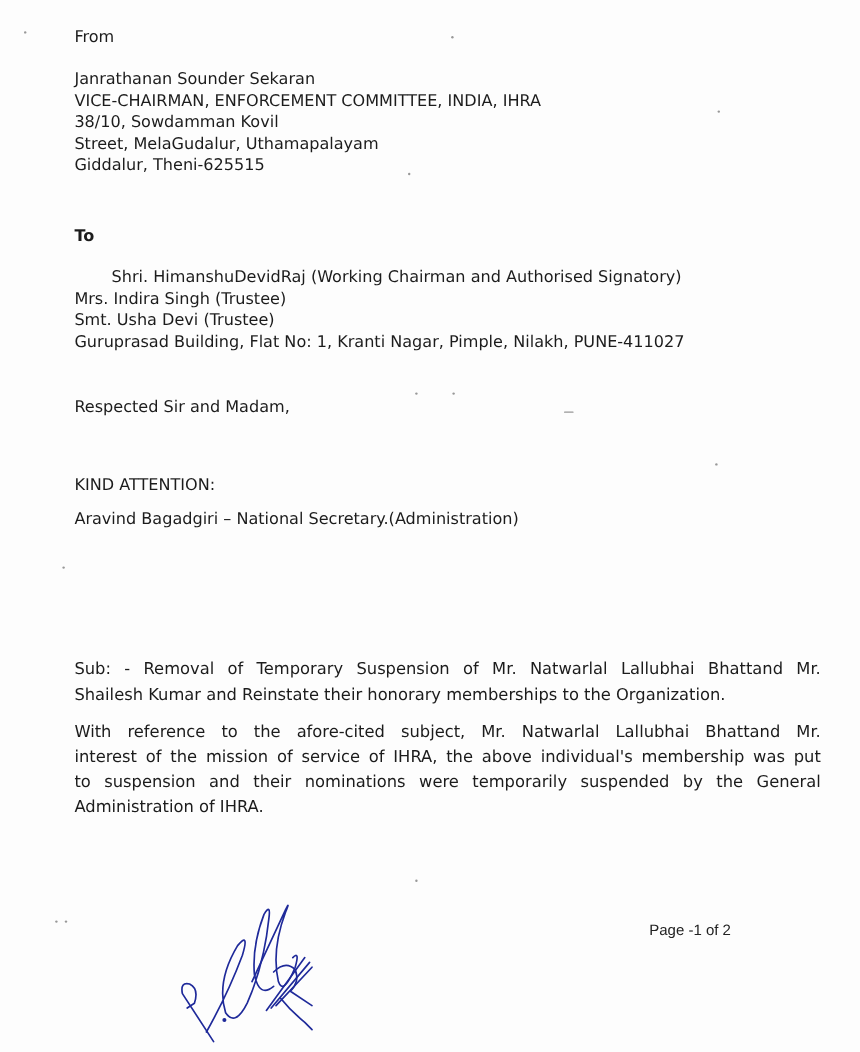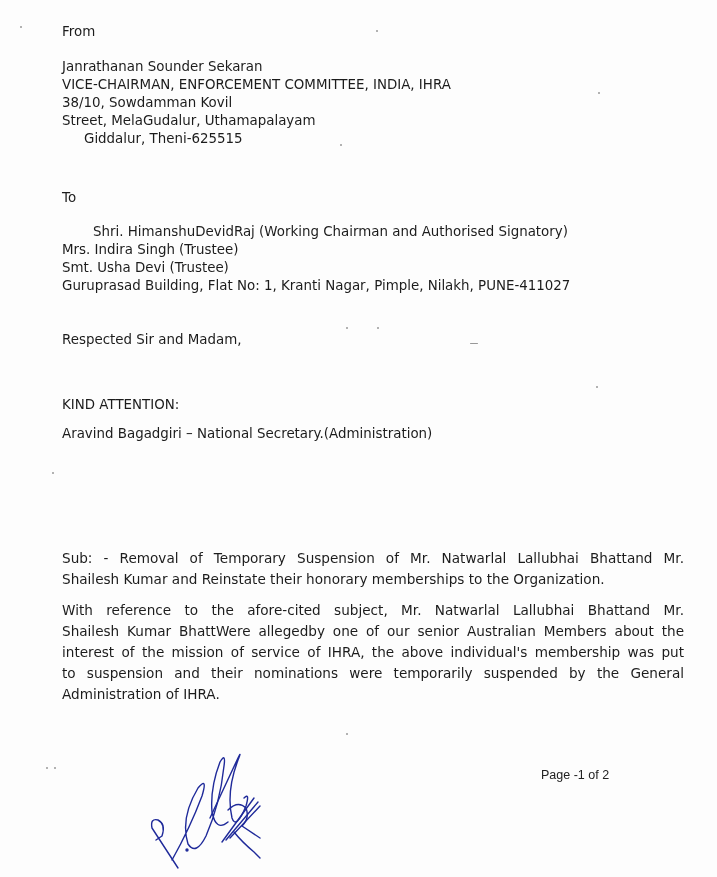--- a/index.html
+++ b/index.html
@@ -30,41 +30,40 @@
 </head>
 <body>
 
 <div class="page">
 
   <div class="line" style="top:24px;">From</div>
   <div class="line" style="top:59px;">Janrathanan Sounder Sekaran</div>
   <div class="line" style="top:77px;">VICE-CHAIRMAN, ENFORCEMENT COMMITTEE, INDIA, IHRA</div>
   <div class="line" style="top:95px;">38/10, Sowdamman Kovil</div>
   <div class="line" style="top:113px;">Street, MelaGudalur, Uthamapalayam</div>
-  <div class="line" style="top:131px;margin-left:22px;">Giddalur, Theni-625515</div>
+  <div class="line" style="top:131px;">Giddalur, Theni-625515</div>
 
-  <div class="line" style="top:190px;">To</div>
+  <div class="line" style="top:190px;font-weight:bold;">To</div>
   <div class="line" style="top:224px;margin-left:31px;">Shri. HimanshuDevidRaj (Working Chairman and Authorised Signatory)</div>
   <div class="line" style="top:242px;">Mrs. Indira Singh (Trustee)</div>
   <div class="line" style="top:260px;">Smt. Usha Devi (Trustee)</div>
   <div class="line" style="top:278px;">Guruprasad Building, Flat No: 1, Kranti Nagar, Pimple, Nilakh, PUNE-411027</div>
 
   <div class="line" style="top:332px;">Respected Sir and Madam,</div>
 
   <div class="line" style="top:397px;">KIND ATTENTION:</div>
   <div class="line" style="top:426px;">Aravind Bagadgiri – National Secretary.(Administration)</div>
 
   <div class="para" style="top:548px;">
     <span class="l">Sub: - Removal of Temporary Suspension of Mr. Natwarlal Lallubhai Bhattand Mr.</span>
     <span class="last">Shailesh Kumar and Reinstate their honorary memberships to the Organization.</span>
   </div>
 
   <div class="para" style="top:600px;">
     <span class="l">With reference to the afore-cited subject, Mr. Natwarlal Lallubhai Bhattand Mr.</span>
-    <span class="l">Shailesh Kumar BhattWere allegedby one of our senior Australian Members about the</span>
     <span class="l">interest of the mission of service of IHRA, the above individual's membership was put</span>
     <span class="l">to suspension and their nominations were temporarily suspended by the General</span>
     <span class="last">Administration of IHRA.</span>
   </div>
 
   <div class="pageno">Page -1 of 2</div>
 
   <svg class="sig" viewBox="0 0 130 125">
     <g fill="none" stroke="#1f2a9a" stroke-width="1.4" stroke-linecap="round" stroke-linejoin="round">
       <path d="M28 120 L2 80 Q0 70 8 72 Q16 76 12 88 L6 92"></path>

